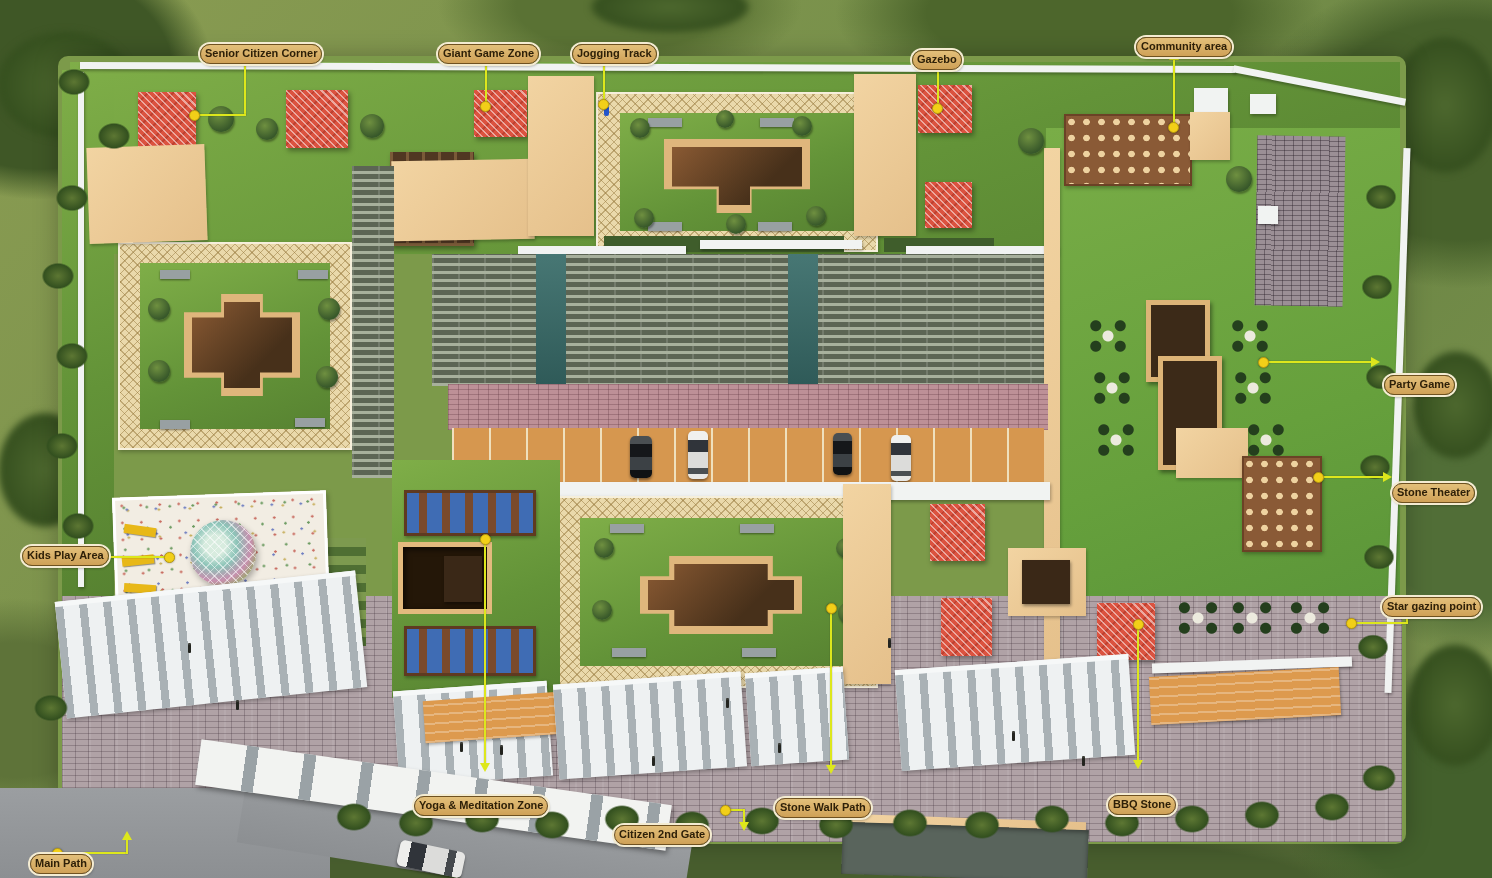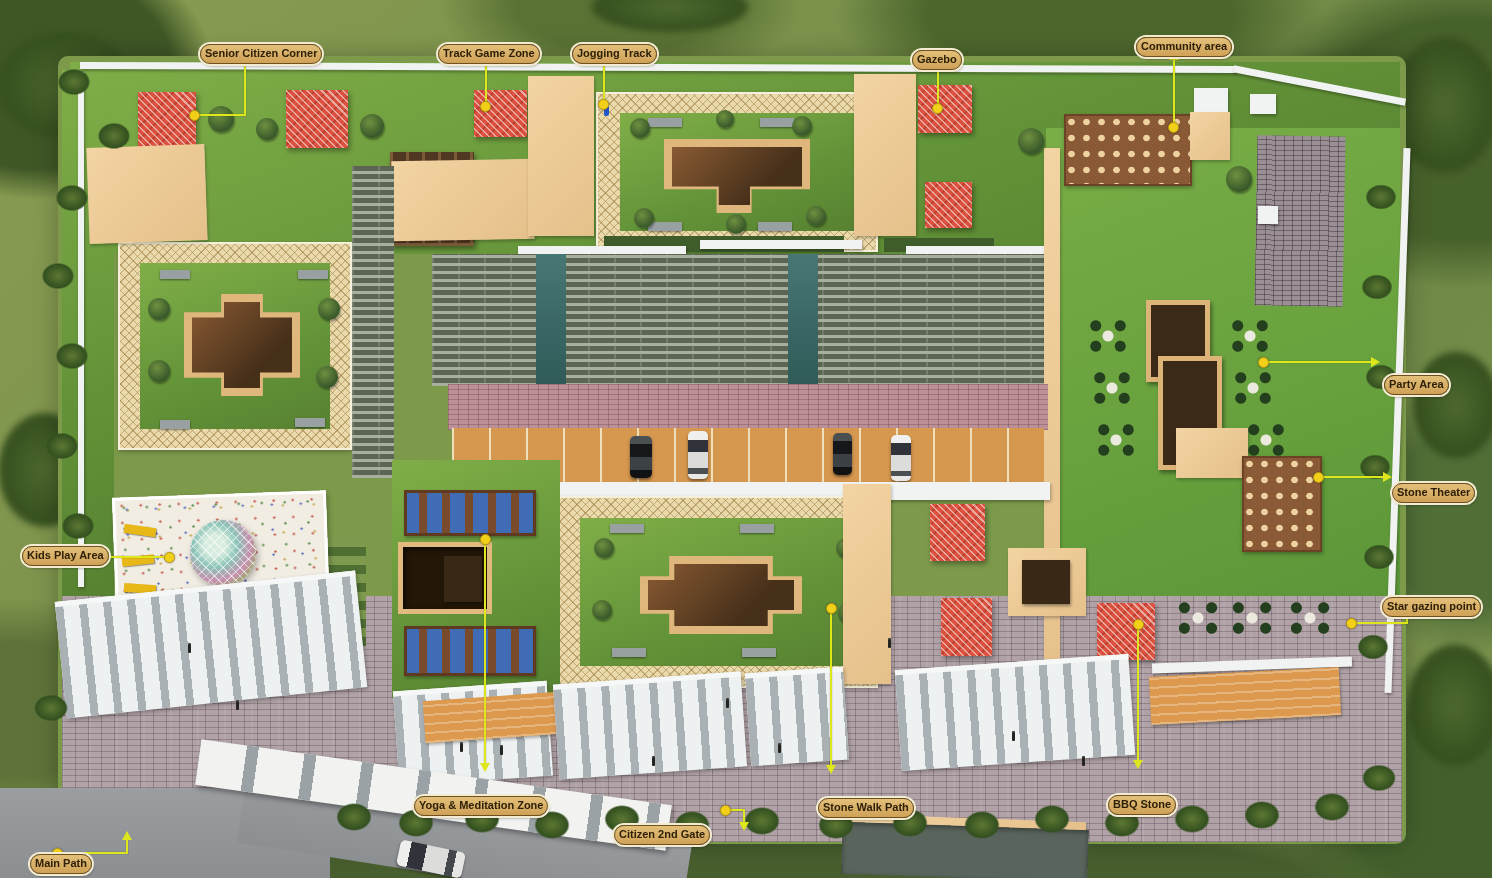--- a/index.html
+++ b/index.html
@@ -323,41 +323,41 @@
   <i class="abs shrub" style="left:360px;top:114px;width:24px;height:24px"></i>
   <i class="abs shrub" style="left:1018px;top:128px;width:26px;height:26px"></i>
   <i class="abs shrub" style="left:1226px;top:166px;width:26px;height:26px"></i>
 
   <div class="pill" style="left:200px;top:20px">Senior Citizen Corner</div>
   <i class="ar up" style="left:240px;top:46px"></i>
   <i class="ln" style="left:244px;top:55px;width:2px;height:60px"></i>
   <i class="ln" style="left:196px;top:114px;width:50px;height:2px"></i>
   <i class="dot" style="left:189px;top:110px"></i>
 
-  <div class="pill" style="left:438px;top:20px">Track Game Zone</div>
+  <div class="pill" style="left:438px;top:20px">Giant Game Zone</div>
   <i class="ar up" style="left:481px;top:46px"></i>
   <i class="ln" style="left:485px;top:55px;width:2px;height:50px"></i>
   <i class="dot" style="left:480px;top:101px"></i>
 
   <div class="pill" style="left:572px;top:20px">Jogging Track</div>
   <i class="ar up" style="left:599px;top:46px"></i>
   <i class="ln" style="left:603px;top:55px;width:2px;height:48px"></i>
   <i class="dot" style="left:598px;top:99px"></i>
 
   <div class="pill" style="left:912px;top:26px">Gazebo</div>
   <i class="ar up" style="left:933px;top:52px"></i>
   <i class="ln" style="left:937px;top:61px;width:2px;height:46px"></i>
   <i class="dot" style="left:932px;top:103px"></i>
 
   <div class="pill" style="left:1136px;top:13px">Community area</div>
   <i class="ar up" style="left:1169px;top:51px"></i>
   <i class="ln" style="left:1173px;top:60px;width:2px;height:66px"></i>
   <i class="dot" style="left:1168px;top:122px"></i>
 
-  <div class="pill" style="left:1384px;top:351px">Party Area</div>
+  <div class="pill" style="left:1384px;top:351px">Party Game</div>
   <i class="ar rt" style="left:1371px;top:357px"></i>
   <i class="ln" style="left:1266px;top:361px;width:105px;height:2px"></i>
   <i class="dot" style="left:1258px;top:357px"></i>
 
   <div class="pill" style="left:1392px;top:459px">Stone Theater</div>
   <i class="ar rt" style="left:1383px;top:472px"></i>
   <i class="ln" style="left:1322px;top:476px;width:61px;height:2px"></i>
   <i class="dot" style="left:1313px;top:472px"></i>
 
   <div class="pill" style="left:1382px;top:573px">Star gazing point</div>
@@ -370,21 +370,21 @@
   <i class="ar up" style="left:55px;top:544px"></i>
   <i class="ln" style="left:59px;top:552px;width:2px;height:6px"></i>
   <i class="ln" style="left:59px;top:556px;width:108px;height:2px"></i>
   <i class="dot" style="left:164px;top:552px"></i>
 
   <div class="pill" style="left:414px;top:772px">Yoga &amp; Meditation Zone</div>
   <i class="dot" style="left:480px;top:534px"></i>
   <i class="ln" style="left:484px;top:543px;width:2px;height:222px"></i>
   <i class="ar dn" style="left:480px;top:763px"></i>
 
-  <div class="pill" style="left:818px;top:774px">Stone Walk Path</div>
+  <div class="pill" style="left:775px;top:774px">Stone Walk Path</div>
   <i class="dot" style="left:826px;top:603px"></i>
   <i class="ln" style="left:830px;top:612px;width:2px;height:155px"></i>
   <i class="ar dn" style="left:826px;top:765px"></i>
 
   <div class="pill" style="left:614px;top:801px">Citizen 2nd Gate</div>
   <i class="dot" style="left:720px;top:805px"></i>
   <i class="ln" style="left:729px;top:809px;width:16px;height:2px"></i>
   <i class="ln" style="left:743px;top:809px;width:2px;height:14px"></i>
   <i class="ar dn" style="left:739px;top:822px"></i>
 

